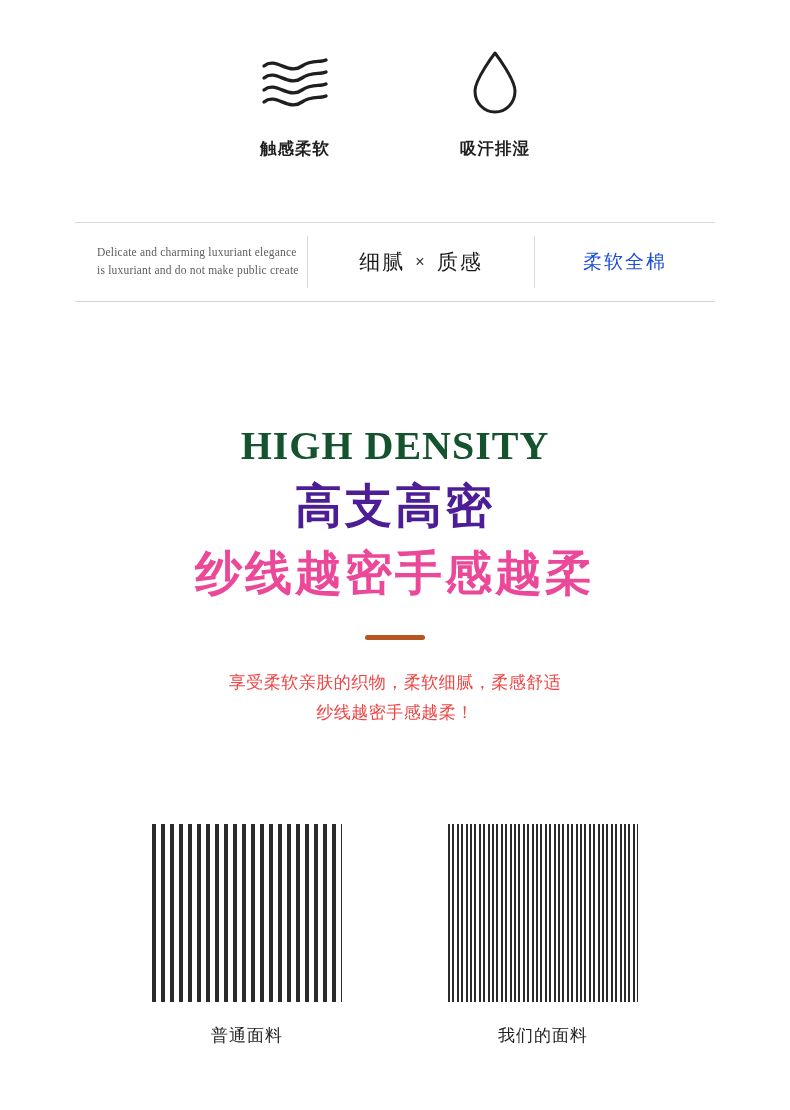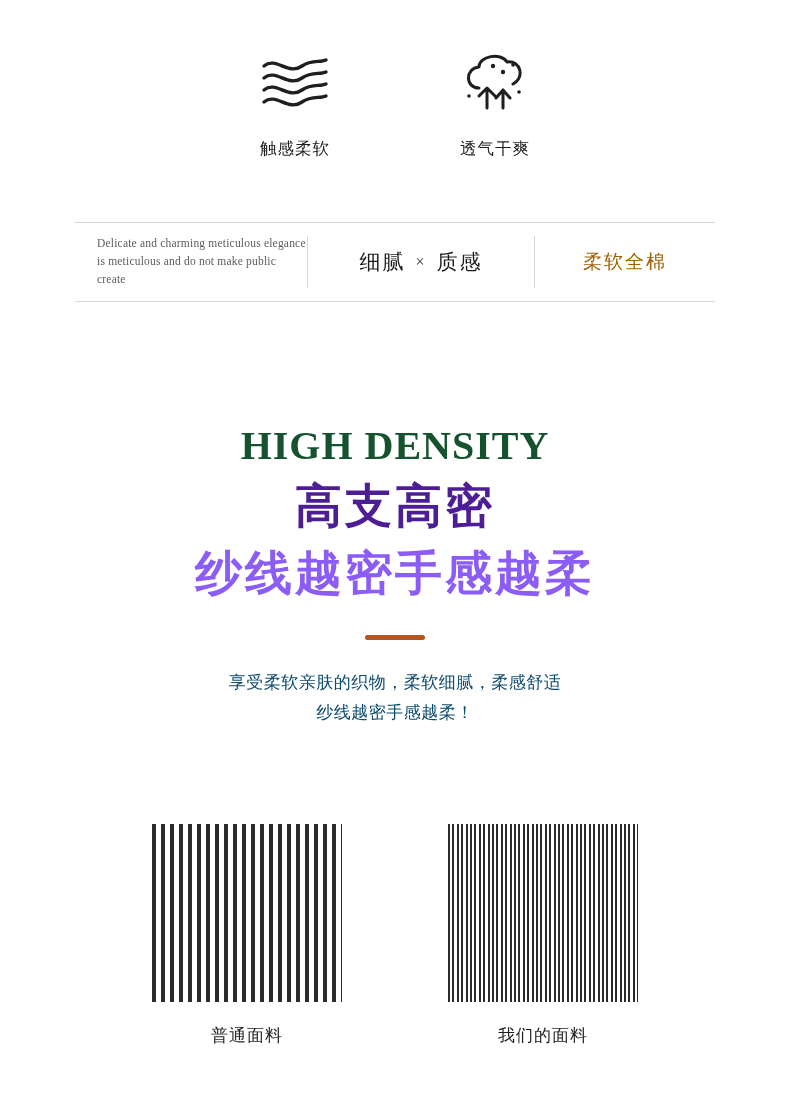--- a/index.html
+++ b/index.html
@@ -26,20 +26,21 @@
     justify-content: center;
     align-items: flex-start;
     gap: 0;
     padding-top: 44px;
   }
   .feature {
     width: 200px;
     display: flex;
     flex-direction: column;
     align-items: center;
+    font-weight: bold;
   }
   .feature-icon {
     height: 78px;
     display: flex;
     align-items: center;
     justify-content: center;
   }
   .feature-label {
     margin-top: 16px;
     font-size: 16.5px;
@@ -85,32 +86,31 @@
     font-family: "Liberation Serif", serif;
     font-size: 11.5px;
     line-height: 1.55;
     color: #5d5d5d;
     letter-spacing: 0.2px;
   }
   .band-mid-text {
     font-size: 21px;
     letter-spacing: 2px;
     color: #1a1a1a;
-    font-family: Liberation Serif, serif;
   }
   .band-mid-text .x {
     font-size: 16px;
     padding: 0 10px;
     color: #333;
     vertical-align: 2px;
   }
   .band-right-text {
     font-size: 19px;
     letter-spacing: 2px;
-    color: #a16207;
+    color: #1d4ed8;
   }
 
   
   .headline {
     margin-top: 120px;
     text-align: center;
   }
   .headline-en {
     font-family: "Liberation Serif", serif;
     font-size: 40px;
@@ -123,34 +123,34 @@
     font-size: 47px;
     font-weight: bold;
     letter-spacing: 3px;
     color: #4c1d95;
   }
   .headline-cn2 {
     margin-top: 4px;
     font-size: 47px;
     font-weight: bold;
     letter-spacing: 3px;
-    color: #8b5cf6;
+    color: #ec4899;
   }
   .rule {
     width: 60px;
     height: 5px;
     background: #b5551f;
     border-radius: 3px;
     margin: 30px auto 0 auto;
   }
   .sub {
     margin-top: 28px;
     font-size: 17px;
     line-height: 1.75;
-    color: #0c4a6e;
+    color: #ef4444;
     letter-spacing: 0.5px;
   }
 
   
   .compare {
     margin-top: 96px;
     display: flex;
     justify-content: center;
     gap: 106px;
     font-family: Liberation Mono, monospace;
@@ -197,44 +197,37 @@
         <svg width="74" height="62" viewBox="0 0 74 62" fill="none" stroke="#1f1f1f" stroke-width="3.4" stroke-linecap="round">
           <path d="M6 14 C18 4, 30 24, 44 14 C54 7, 62 11, 68 8"></path>
           <path d="M6 26 C18 16, 30 36, 44 26 C54 19, 62 23, 68 20"></path>
           <path d="M6 38 C18 28, 30 48, 44 38 C54 31, 62 35, 68 32"></path>
           <path d="M6 50 C18 40, 30 60, 44 50 C54 43, 62 47, 68 44"></path>
         </svg>
       </div>
       <div class="feature-label">触感柔软</div>
     </div>
 
+
     <div class="feature">
       <div class="feature-icon">
-        <svg width="76" height="70" viewBox="0 0 76 70" fill="none" stroke="#1f1f1f" stroke-width="3" stroke-linecap="round" stroke-linejoin="round">
-          <path d="M22 40 C8 40, 8 20, 22 19 C22 8, 44 4, 50 14 C64 12, 68 30, 56 36"></path>
-          <path d="M30 60 L30 40 M30 40 L22 48 M30 40 L38 48"></path>
-          <path d="M46 60 L46 42 M46 42 L39 50 M46 42 L53 50"></path>
-          <circle cx="36" cy="18" r="2.2" fill="#1f1f1f" stroke="none"></circle>
-          <circle cx="46" cy="24" r="2.2" fill="#1f1f1f" stroke="none"></circle>
-          <circle cx="56" cy="17" r="1.8" fill="#1f1f1f" stroke="none"></circle>
-          <circle cx="62" cy="44" r="1.8" fill="#1f1f1f" stroke="none"></circle>
-          <circle cx="12" cy="48" r="1.8" fill="#1f1f1f" stroke="none"></circle>
+        <svg width="56" height="72" viewBox="0 0 56 72" fill="none" stroke="#1f1f1f" stroke-width="3" stroke-linecap="round" stroke-linejoin="round">
+          <path d="M28 6 C28 6, 48 32, 48 44 C48 56, 39 65, 28 65 C17 65, 8 56, 8 44 C8 32, 28 6, 28 6 Z"></path>
         </svg>
       </div>
-      <div class="feature-label">透气干爽</div>
-    </div>
-
+      <div class="feature-label">吸汗排湿</div>
+    </div>
 
   </div>
 
   <div class="band-wrap">
     <div class="band-line"></div>
     <div class="band">
       <div class="band-cell left">
-        <div class="band-en">Delicate and charming meticulous elegance is meticulous and do not make public create</div>
+        <div class="band-en">Delicate and charming luxuriant elegance is luxuriant and do not make public create</div>
       </div>
       <div class="band-cell mid">
         <div class="band-mid-text">
           <span>细腻</span><span class="x">×</span><span>质感</span>
         </div>
       </div>
       <div class="band-cell right">
         <div class="band-right-text">柔软全棉</div>
       </div>
     </div>

